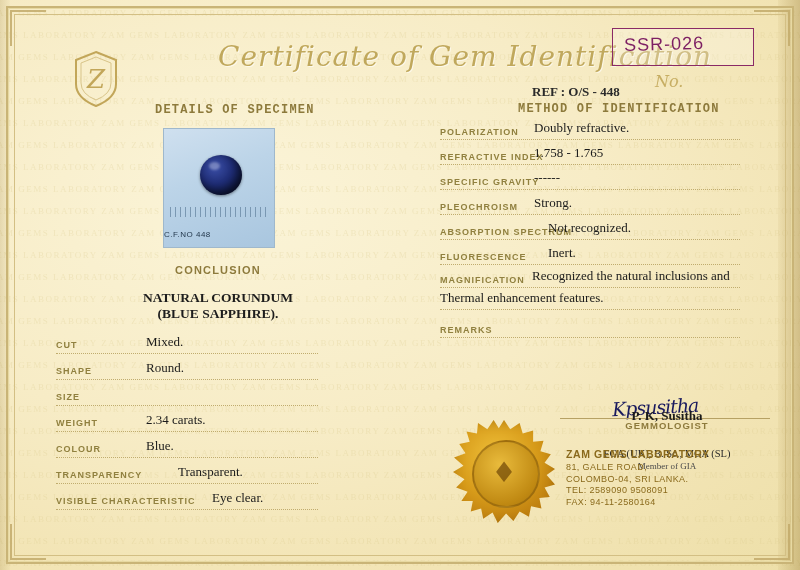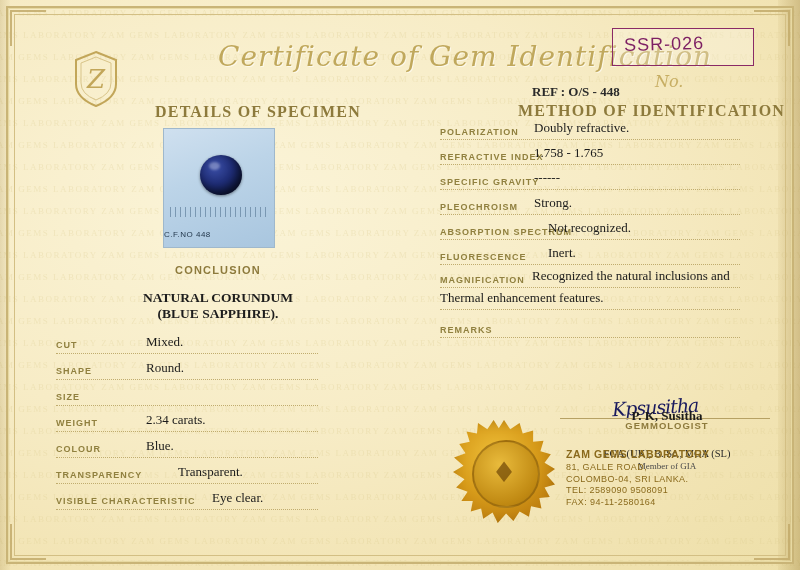--- a/index.html
+++ b/index.html
@@ -137,22 +137,22 @@
     left: 532px;
     top: 84px;
     font-family: "Liberation Serif", serif;
     font-weight: bold;
     font-size: 13px;
     color: #2b2b2b;
   }
 
   .sect-head {
     position: absolute;
-    font-family: Liberation Serif, serif;
-    font-size: 16px;
+    font-family: Liberation Mono, monospace;
+    font-size: 12px;
     letter-spacing: 1.2px;
     color: #8d7a3c;
     font-weight: bold;
   }
   .sect-head.details { left: 155px; top: 103px; }
   .sect-head.method  { left: 518px; top: 102px; }
 
   
   .photo {
     position: absolute;

